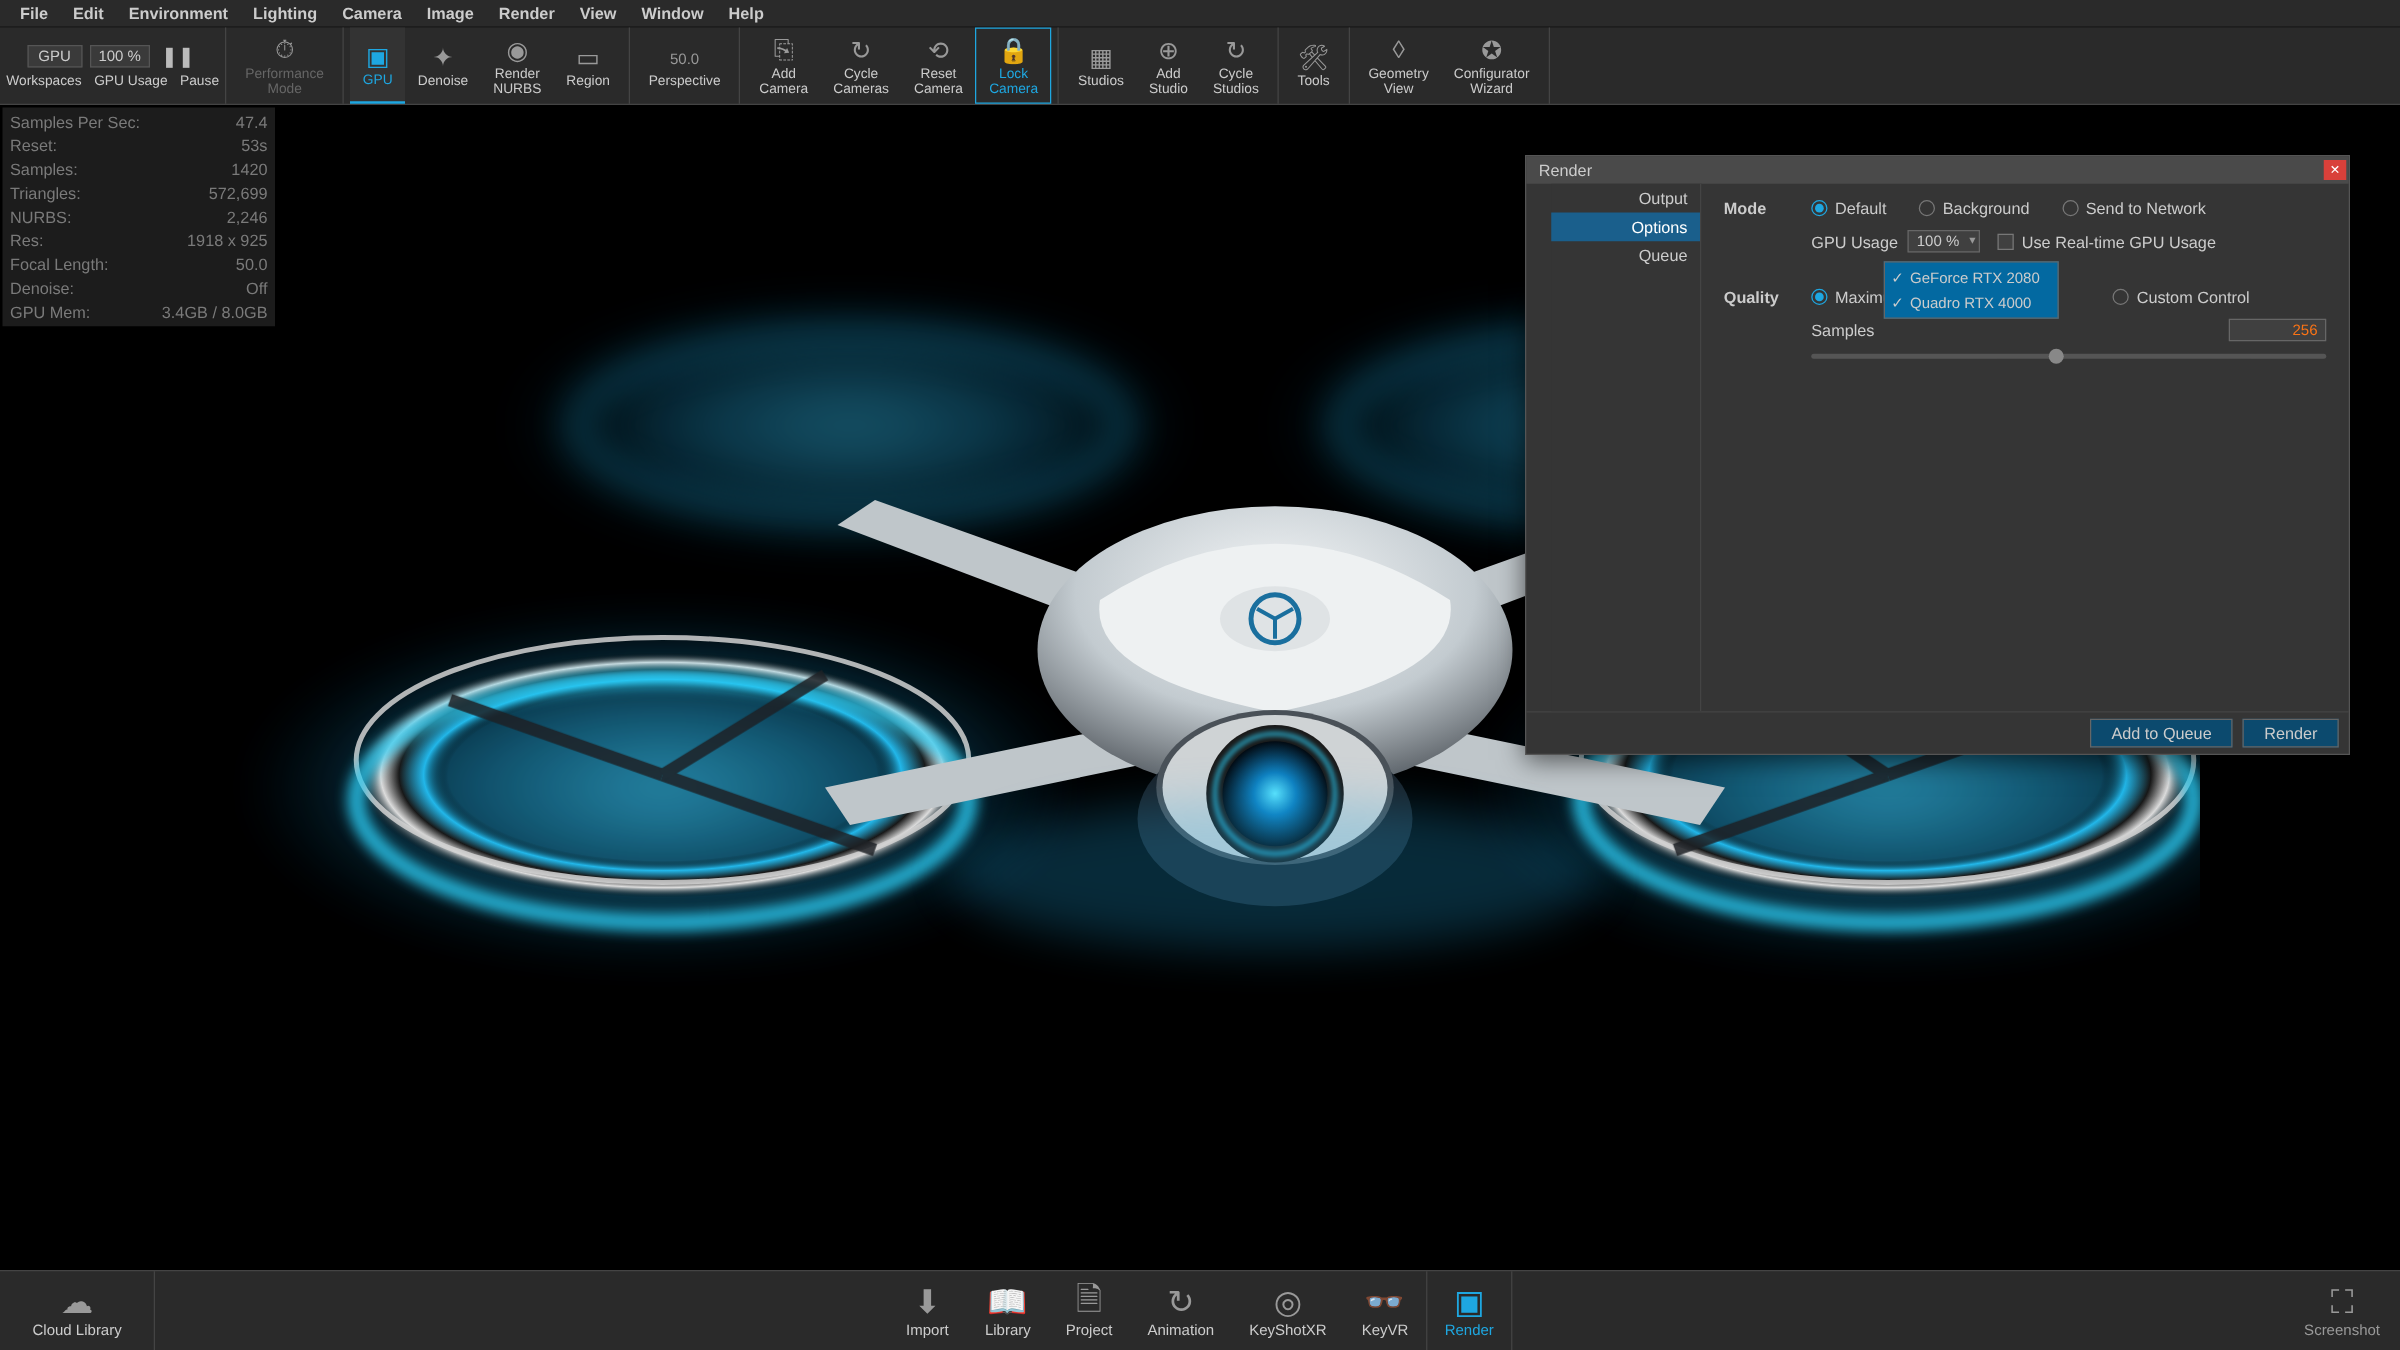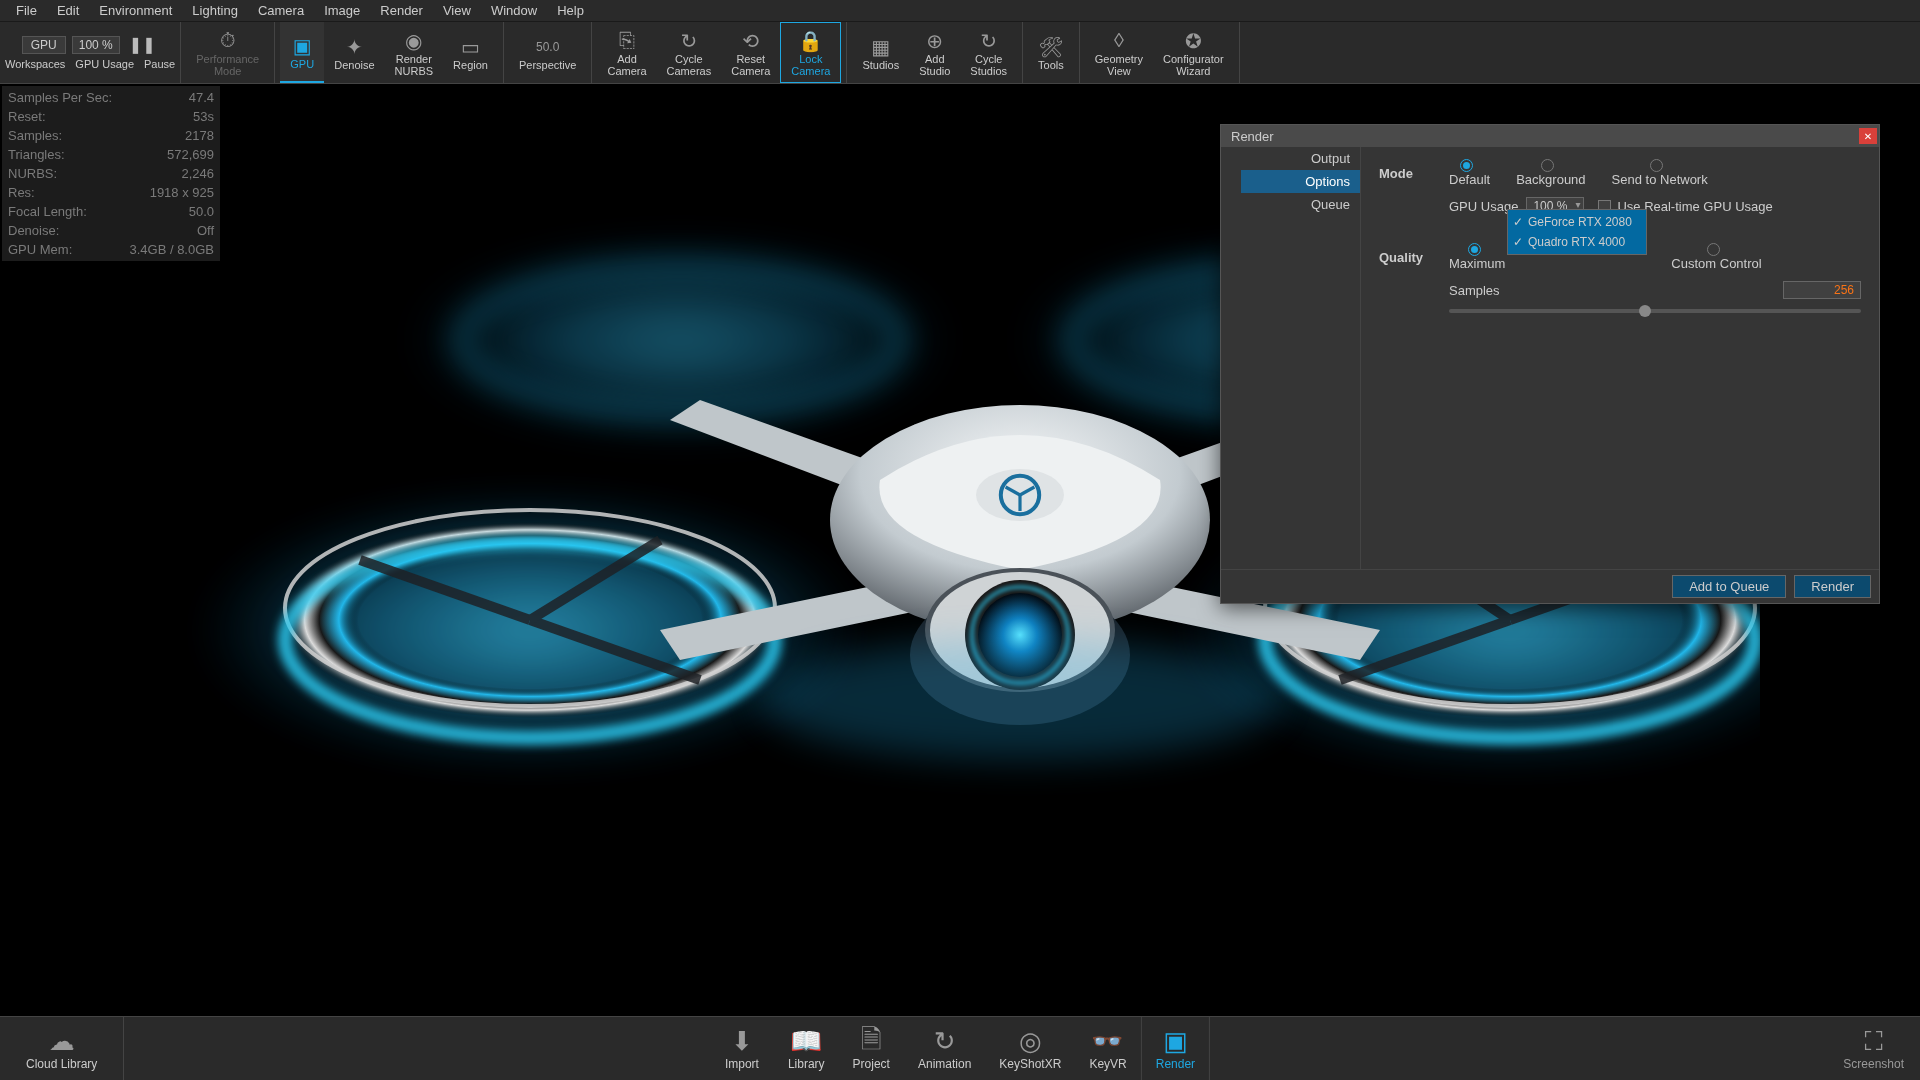--- a/index.html
+++ b/index.html
@@ -1,20 +1,20 @@
 <!DOCTYPE html>
 <html><head>
 <meta charset="utf-8">
 <style>
 * { margin:0; padding:0; box-sizing:border-box; font-family:"Segoe UI",Arial,sans-serif; }
 body { width:1920px; height:1080px; background:#000; color:#ccc; font-size:13px; overflow:hidden; position:relative; }
 
 
 .menubar { height:22px; background:#2a2a2a; display:flex; align-items:center; padding:0 6px; border-bottom:1px solid #1a1a1a; }
-.menubar .mitem { padding:2px 10px; cursor:pointer; }
+.menubar .mitem { padding:2px 10px; cursor:pointer;font-weight:bold; }
 
 
 .ribbon { height:62px; background:#2a2a2a; display:flex; align-items:center; border-bottom:1px solid #444; }
 .ribbon .seg { display:flex; align-items:center; height:100%; border-right:1px solid #444; padding:0 5px; }
 .ribbon .gpu-box { background:#3a3a3a; border:1px solid #555; padding:1px 8px; font-size:12px; margin:0 3px; }
 .ribbon .pct-box { background:#3a3a3a; border:1px solid #555; padding:1px 6px; font-size:12px; margin:0 3px; }
 .ribbon .pause-icon { font-size:16px; color:#bbb; margin:0 6px; }
 .ribbon .tool { display:flex; flex-direction:column; align-items:center; justify-content:center; padding:0 10px; height:100%; cursor:pointer; min-width:44px; }
 .ribbon .tool.active { background:#333; border-bottom:2px solid #1ea7e1; color:#1ea7e1; }
 .ribbon .tool.active .ticon { color:#1ea7e1; }
@@ -38,21 +38,21 @@
 .dialog { position:absolute; top:124px; left:1220px; width:660px; height:480px; background:#353535; border:1px solid #555; box-shadow:0 4px 20px rgba(0,0,0,0.6); }
 .dialog .titlebar { height:22px; background:#4a4a4a; display:flex; align-items:center; justify-content:space-between; padding-left:10px; font-size:13px; }
 .dialog .titlebar .close { width:18px; height:16px; background:#d9403a; color:#fff; display:flex; align-items:center; justify-content:center; font-size:10px; cursor:pointer; margin-right:2px; }
 .dialog .body { display:flex; height:calc(100% - 22px - 34px);padding-left:20px; }
 .dialog .tabs { width:120px; background:#353535; border-right:1px solid #444; }
 .dialog .tabs .tab { text-align:right; padding:4px 10px; font-size:13px; cursor:pointer; }
 .dialog .tabs .tab.active { background:#1a5f8c; color:#fff; }
 .dialog .content { flex:1; padding:12px 18px; position:relative; }
 .dialog .section-label { font-weight:bold; color:#ccc; font-size:13px; }
 .dialog .row { display:flex; align-items:center; margin-bottom:10px; }
-.dialog .radio { display:inline-flex; align-items:center; margin-right:26px; cursor:pointer;flex-direction:column; }
+.dialog .radio { display:inline-flex; align-items:center; margin-right:26px; cursor:pointer; }
 .dialog .radio .dot { width:13px; height:13px; border-radius:50%; border:1px solid #777; margin-right:6px; position:relative; }
 .dialog .radio.checked .dot { border-color:#1ea7e1; }
 .dialog .radio.checked .dot::after { content:""; position:absolute; width:7px; height:7px; background:#1ea7e1; border-radius:50%; top:2px; left:2px; }
 .dialog .dropdown { border:1px solid #666; background:#404040; padding:1px 16px 1px 6px; font-size:12px; position:relative; }
 .dialog .dropdown::after { content:"▾"; position:absolute; right:3px; top:1px; font-size:10px; color:#999; }
 .dialog .chk { width:13px; height:13px; border:1px solid #777; background:#404040; margin-right:6px; display:inline-block; vertical-align:middle; }
 .dialog .input-num { border:1px solid #666; background:#404040; padding:1px 6px; font-size:12px; width:78px; text-align:right; color:#f97316; }
 .dialog .slider { width:100%; height:4px; background:#555; border-radius:2px; position:relative; margin-top:6px; }
 .dialog .slider .thumb { position:absolute; width:12px; height:12px; background:#888; border-radius:50%; top:-4px; left:46%; }
 .dialog .gpu-menu { position:absolute; top:62px; left:128px; background:#0369a1; border:1px solid #666; padding:2px 0; font-size:12px;margin-left:18px; }
@@ -286,21 +286,21 @@
   <div class="row">
       <span>Samples Per Sec:</span>
       <span>47.4</span>
     </div>
   <div class="row">
       <span>Reset:</span>
       <span>53s</span>
     </div>
   <div class="row">
       <span>Samples:</span>
-      <span>2178</span>
+      <span>1420</span>
     </div>
   <div class="row">
       <span>Triangles:</span>
       <span>572,699</span>
     </div>
   <div class="row">
       <span>NURBS:</span>
       <span>2,246</span>
     </div>
   <div class="row">

